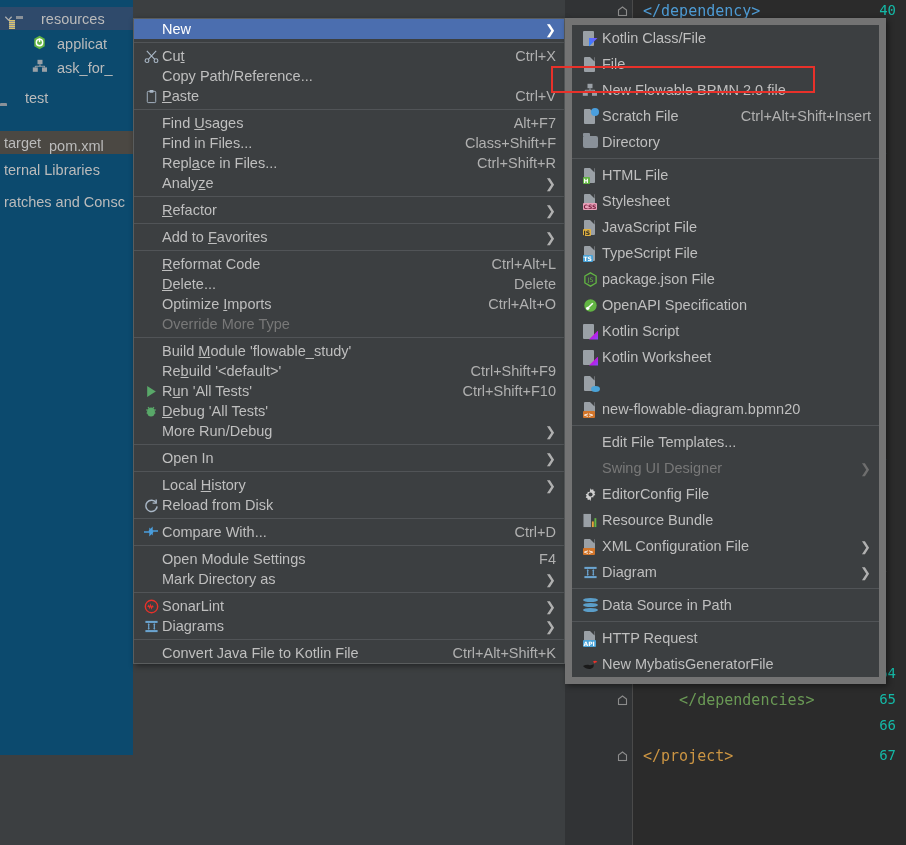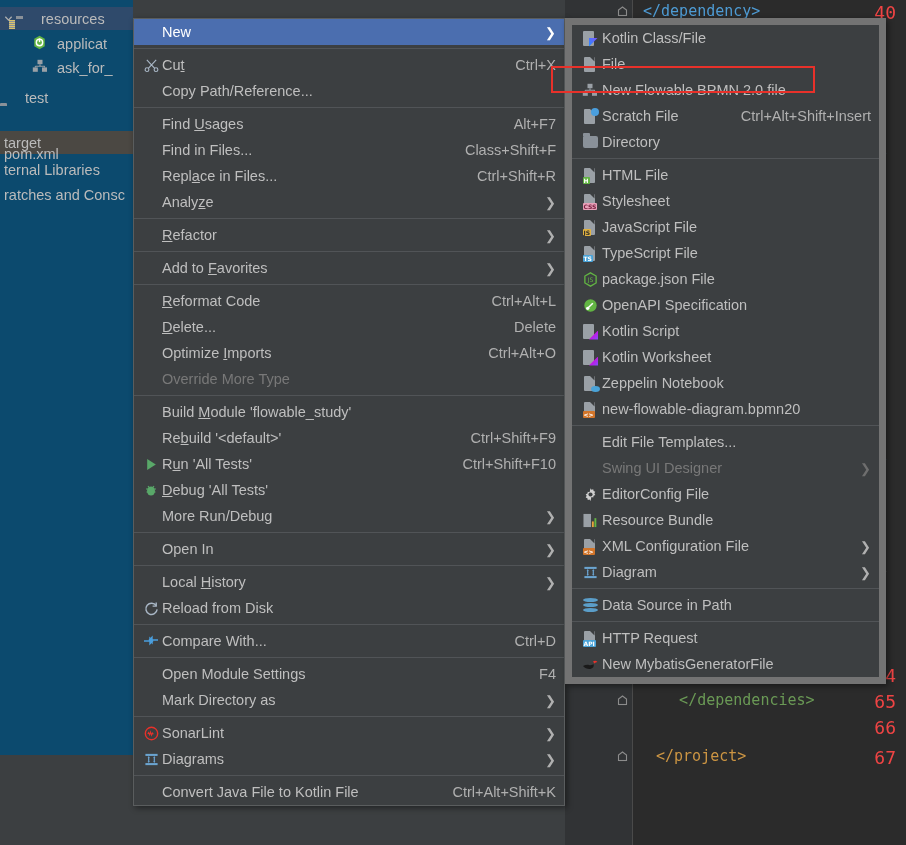--- a/index.html
+++ b/index.html
@@ -21,21 +21,21 @@
     font-family: "DejaVu Sans Mono", monospace;
     font-size: 15px;
   }
   .gutter {
     position: absolute; left: 0; top: 0; width: 68px; height: 845px;
     background: #313335;
     border-right: 1px solid #4a4a4a;
   }
   .lnum {
     position: absolute; right: 10px;
-    color: #ef4444; font-size: 18px;
+    color: #14b8a6; font-size: 14px;
     font-family: "DejaVu Sans Mono", monospace;
   }
   .fold {
     position: absolute; left: 52px; width: 12px; height: 12px;
     color: #888;
   }
   .fold svg { display:block; }
   .code {
     position: absolute; left: 78px; white-space: pre;
     font-family: "DejaVu Sans Mono", monospace; font-size: 15px;
@@ -65,21 +65,21 @@
 
   
   #ctxmenu {
     position: absolute; left: 133px; top: 18px; width: 432px;
     background: #3c3f41;
     border: 1px solid #5a5d5e;
     box-shadow: 2px 2px 6px rgba(0,0,0,.45);
     padding: 0;
   }
   .mi {
-    position: relative; height: 26px;
+    position: relative; height: 20px;
     display: flex; align-items: center;
     padding: 0 8px 0 6px; white-space: nowrap;
   }
   .mi .ic { width: 22px; min-width:22px; display:flex; align-items:center; justify-content:center; }
   .mi .lb { flex: 1; font-size: 14.5px; color: #bfbfbf; }
   .mi .sc { color: #b0b0b0; font-size: 14.5px; margin-left: 18px; }
   .mi .sub { margin-left: 12px; color: #b0b0b0; font-size: 13px; }
   .mi.hl { background: #4b6eaf; }
   .mi.hl .lb, .mi.hl .sub { color: #ffffff; }
   .mi.disabled .lb { color: #787878; }
@@ -188,21 +188,21 @@
       <div class="code c-green" style="top: 691px;">    &lt;/dependencies&gt;</div>
       <div class="lnum" style="top: 717px;">66</div>
       <div class="code c-plain" style="top: 717px;"></div>
       <div class="lnum" style="top: 747px;">67</div>
       <div class="fold" style="top: 751px;">
         <svg width="11" height="11" viewBox="0 0 11 11">
           <path d="M1.5 9.5V4L5.5 1 9.5 4v5.5z" fill="none" stroke="#8c8c8c" stroke-width="1.1"></path>
           <path d="M1.5 9.5h8" stroke="#8c8c8c" stroke-width="1.1"></path>
         </svg>
       </div>
-      <div class="code c-yellow" style="top: 747px; margin-left: 13px;">&lt;/project&gt;</div>
+      <div class="code c-yellow" style="top: 747px;">&lt;/project&gt;</div>
       <div class="arrow-g" style="left: 30px; top: 520px;">❯</div>
       <div class="arrow-g" style="left: 30px; top: 556px;">❯</div>
       <div class="arrow-g" style="left: 295px; top: 472px;">❯</div>
     </div>
 
 </div>
 
 <div id="tree">
     <div class="trow selected" style="top: 7px;">
       <span class="chev">
@@ -235,31 +235,31 @@
     <div class="trow" style="top: 83px; align-items: flex-end;">
       <span style="display: inline-block; width: 0px;"></span>
       <span class="ic" style="margin-right: 5px; width: 20px;"><span class="folder-ic"></span></span>
       <span>test</span>
     </div>
     <div class="trow dimsel" style="top: 131px;">
       <span style="display: inline-block; width: 0px;"></span>
       <span style="width: 4px; display: inline-block;"></span>
       <span>target</span>
     </div>
-    <div class="trow" style="top: 142px;">
+    <div class="trow" style="top: 134px; margin-left: 45px;">
       <span style="display: inline-block; width: 0px;"></span>
       <span style="width: 4px; display: inline-block;"></span>
       <span>pom.xml</span>
     </div>
     <div class="trow" style="top: 158px;">
       <span style="display: inline-block; width: 0px;"></span>
       <span style="width: 4px; display: inline-block;"></span>
       <span>ternal Libraries</span>
     </div>
-    <div class="trow" style="top: 183px; text-align: center;">
+    <div class="trow" style="top: 190px; text-align: center;">
       <span style="display: inline-block; width: 0px;"></span>
       <span style="width: 4px; display: inline-block;"></span>
       <span>ratches and Consc</span>
     </div>
   </div>
 
 <div id="ctxmenu">
     <div class="mi hl">
       <span class="ic"></span>
       <span class="lb">New</span>
@@ -276,20 +276,30 @@
           </g>
         </svg>
       </span>
       <span class="lb">Cu<span class="u">t</span></span>
       <span class="sc">Ctrl+X</span>
     </div>
     <div class="mi">
       <span class="ic"></span>
       <span class="lb">Copy Path/Reference...</span>
     </div>
+    <div class="mi">
+      <span class="ic">
+        <svg width="15" height="15" viewBox="0 0 16 16">
+          <rect x="3.5" y="2.5" width="9" height="12" rx="1" fill="none" stroke="#a9b7c6"></rect>
+          <rect x="6" y="1" width="4" height="3" rx="0.6" fill="#a9b7c6"></rect>
+        </svg>
+      </span>
+      <span class="lb"><span class="u">P</span>aste</span>
+      <span class="sc">Ctrl+V</span>
+    </div>
     <div class="sep"></div>
     <div class="mi">
       <span class="ic"></span>
       <span class="lb">Find <span class="u">U</span>sages</span>
       <span class="sc">Alt+F7</span>
     </div>
     <div class="mi">
       <span class="ic"></span>
       <span class="lb">Find in Files...</span>
       <span class="sc">Class+Shift+F</span>
@@ -569,21 +579,20 @@
       <span class="lb">Kotlin Worksheet</span>
     </div>
     <div class="mi">
       <span class="ic">
         <span class="file-ic">
           <span class="sheet"></span>
           <span class="dog"></span>
           <span style="position:absolute;right:-3px;bottom:-1px;width:9px;height:6px;border-radius:50%;background:#4aa3d8"></span>
         </span>
       </span>
-      <span class="lb">Zeppelin Notebook</span>
     </div>
     <div class="mi">
       <span class="ic">
         <span class="file-ic">
           <span class="sheet"></span>
           <span class="dog"></span>
           <span class="tagbox" style="background:#d2752a;color:#fff">&lt;&gt;</span>
         </span>
       </span>
       <span class="lb">new-flowable-diagram.bpmn20</span>

